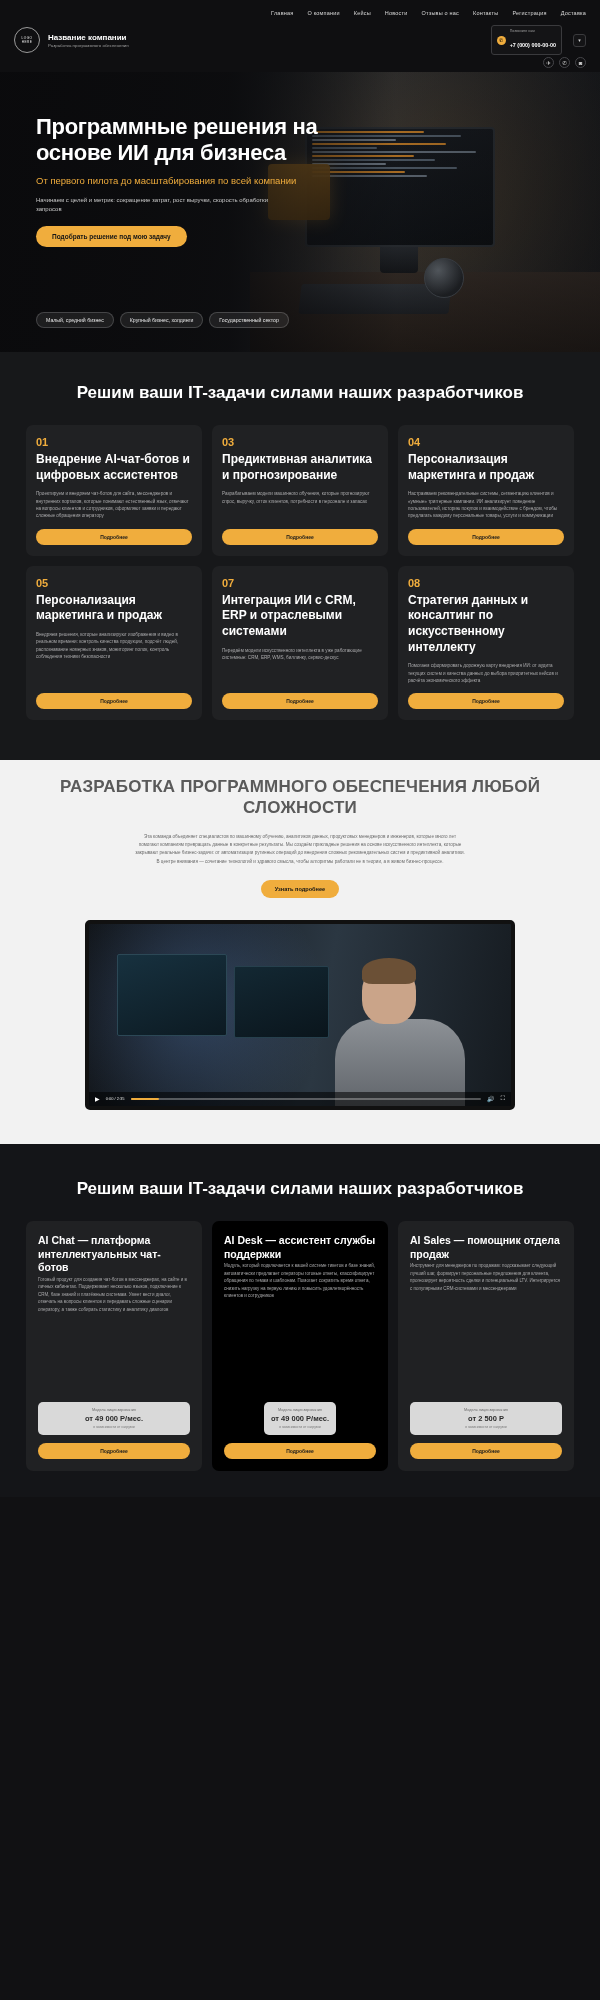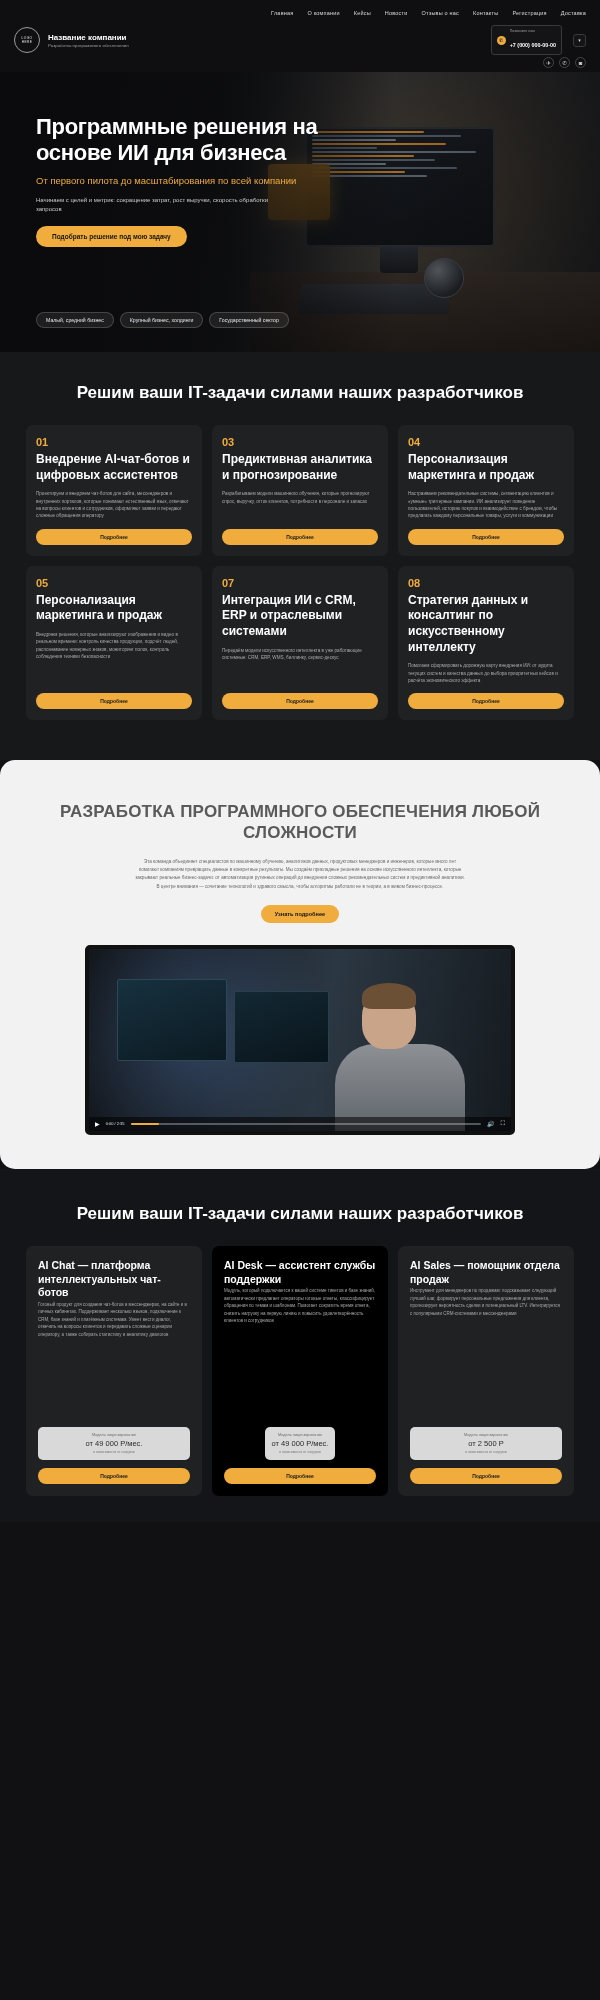--- a/index.html
+++ b/index.html
@@ -242,23 +242,22 @@
     font-weight: bold;
     padding: 5px 0;
     width: 100%;
     cursor: pointer;
   }
 
   
   .sec-light {
     background: #f2f2f2;
     color: #2a2a2a;
-    padding: 41px 26px 34px 26px;
+    padding: 16px 26px 34px 26px;
     text-align: center;
-    border-radius: 15px;
   }
   .sec-light h2 {
     font-size: 17px;
     line-height: 1.25;
     color: #5a5a5a;
     font-weight: bold;
     letter-spacing: .2px;
   }
   .sec-light p.body {
     font-size: 4.6px;
@@ -345,21 +344,21 @@
   }
   .pricebox {
     background: #d9d9d9;
     color: #2a2a2a;
     border-radius: 5px;
     padding: 6px 7px;
     text-align: center;
     margin: 9px 0 8px 0;
   }
   .pricebox .plbl { font-size: 3.8px; color: #6d6d6d; }
-  .pricebox .pval { font-size: 7.5px; font-weight: normal; margin-top: 2px; }
+  .pricebox .pval { font-size: 7.5px; font-weight: bold; margin-top: 2px; }
   .pricebox .pnote { font-size: 3.4px; color: #7a7a7a; margin-top: 2px; }
 </style>
 </head>
 <body>
 
 <div class="topbar">
   <nav class="topnav">
     <a href="#">Главная</a>
     <a href="#">О компании</a>
     <a href="#">Кейсы</a>

